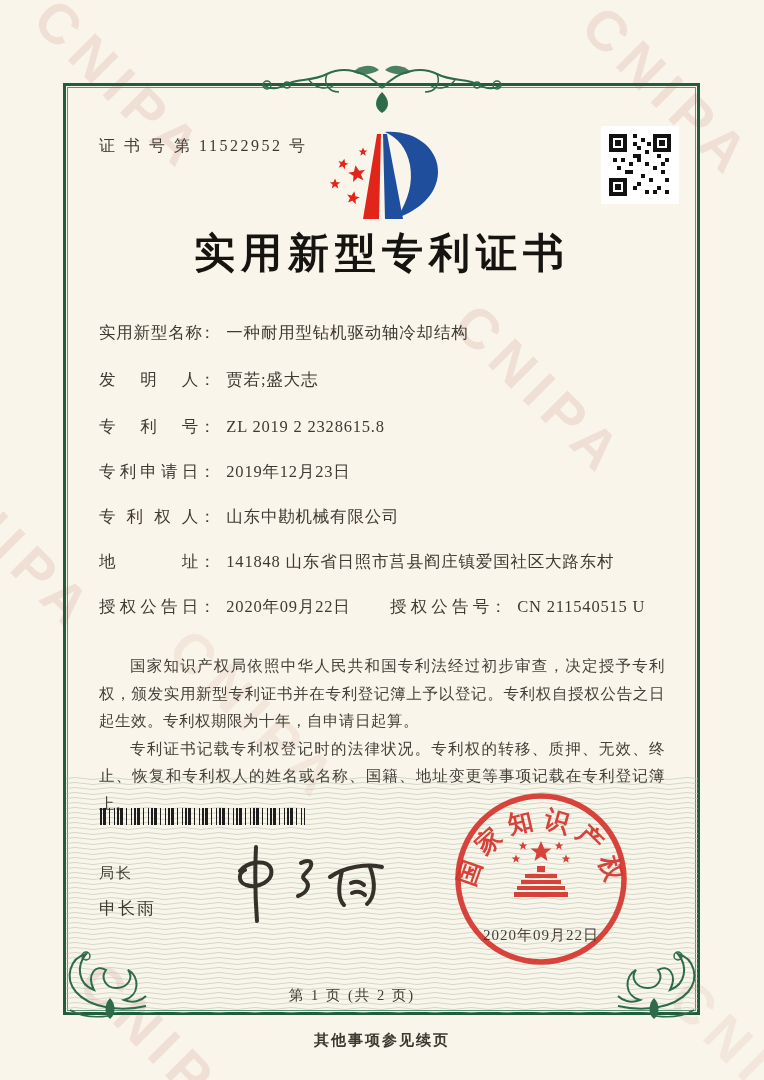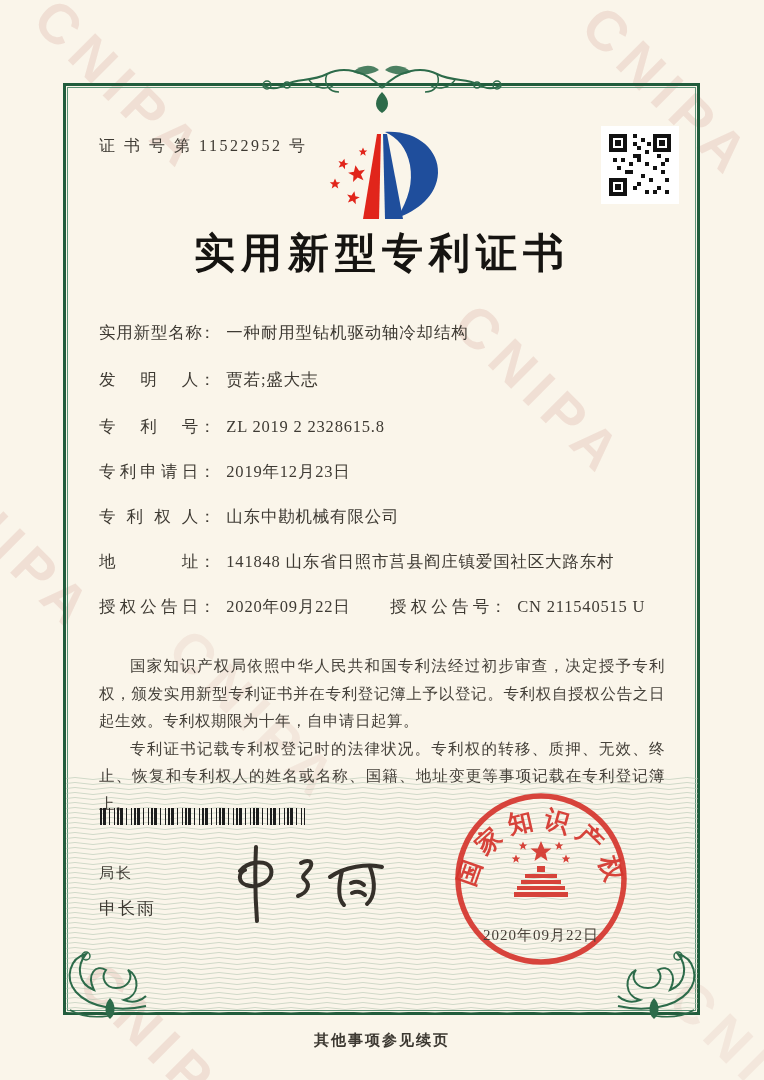--- a/index.html
+++ b/index.html
@@ -243,16 +243,17 @@
         <polygon transform="translate(114,69) scale(0.45)" points="0,-10 2.9,-3.1 9.5,-3.1 4.2,1.2 5.9,8.1 0,4 -5.9,8.1 -4.2,1.2 -9.5,-3.1 -2.9,-3.1"></polygon>
         <rect x="85" y="76" width="8" height="6"></rect>
         <rect x="73" y="84" width="32" height="4"></rect>
         <rect x="69" y="90" width="40" height="4"></rect>
         <rect x="65" y="96" width="48" height="4"></rect>
         <rect x="62" y="102" width="54" height="5"></rect>
       </g>
     </svg>
     <div class="seal-date">2020年09月22日</div>
 
+    <div class="page-info">第 1 页 (共 2 页)</div>
     <div class="continuation">其他事项参见续页</div>
 
   </div>
 </div>
 
 </body></html>

